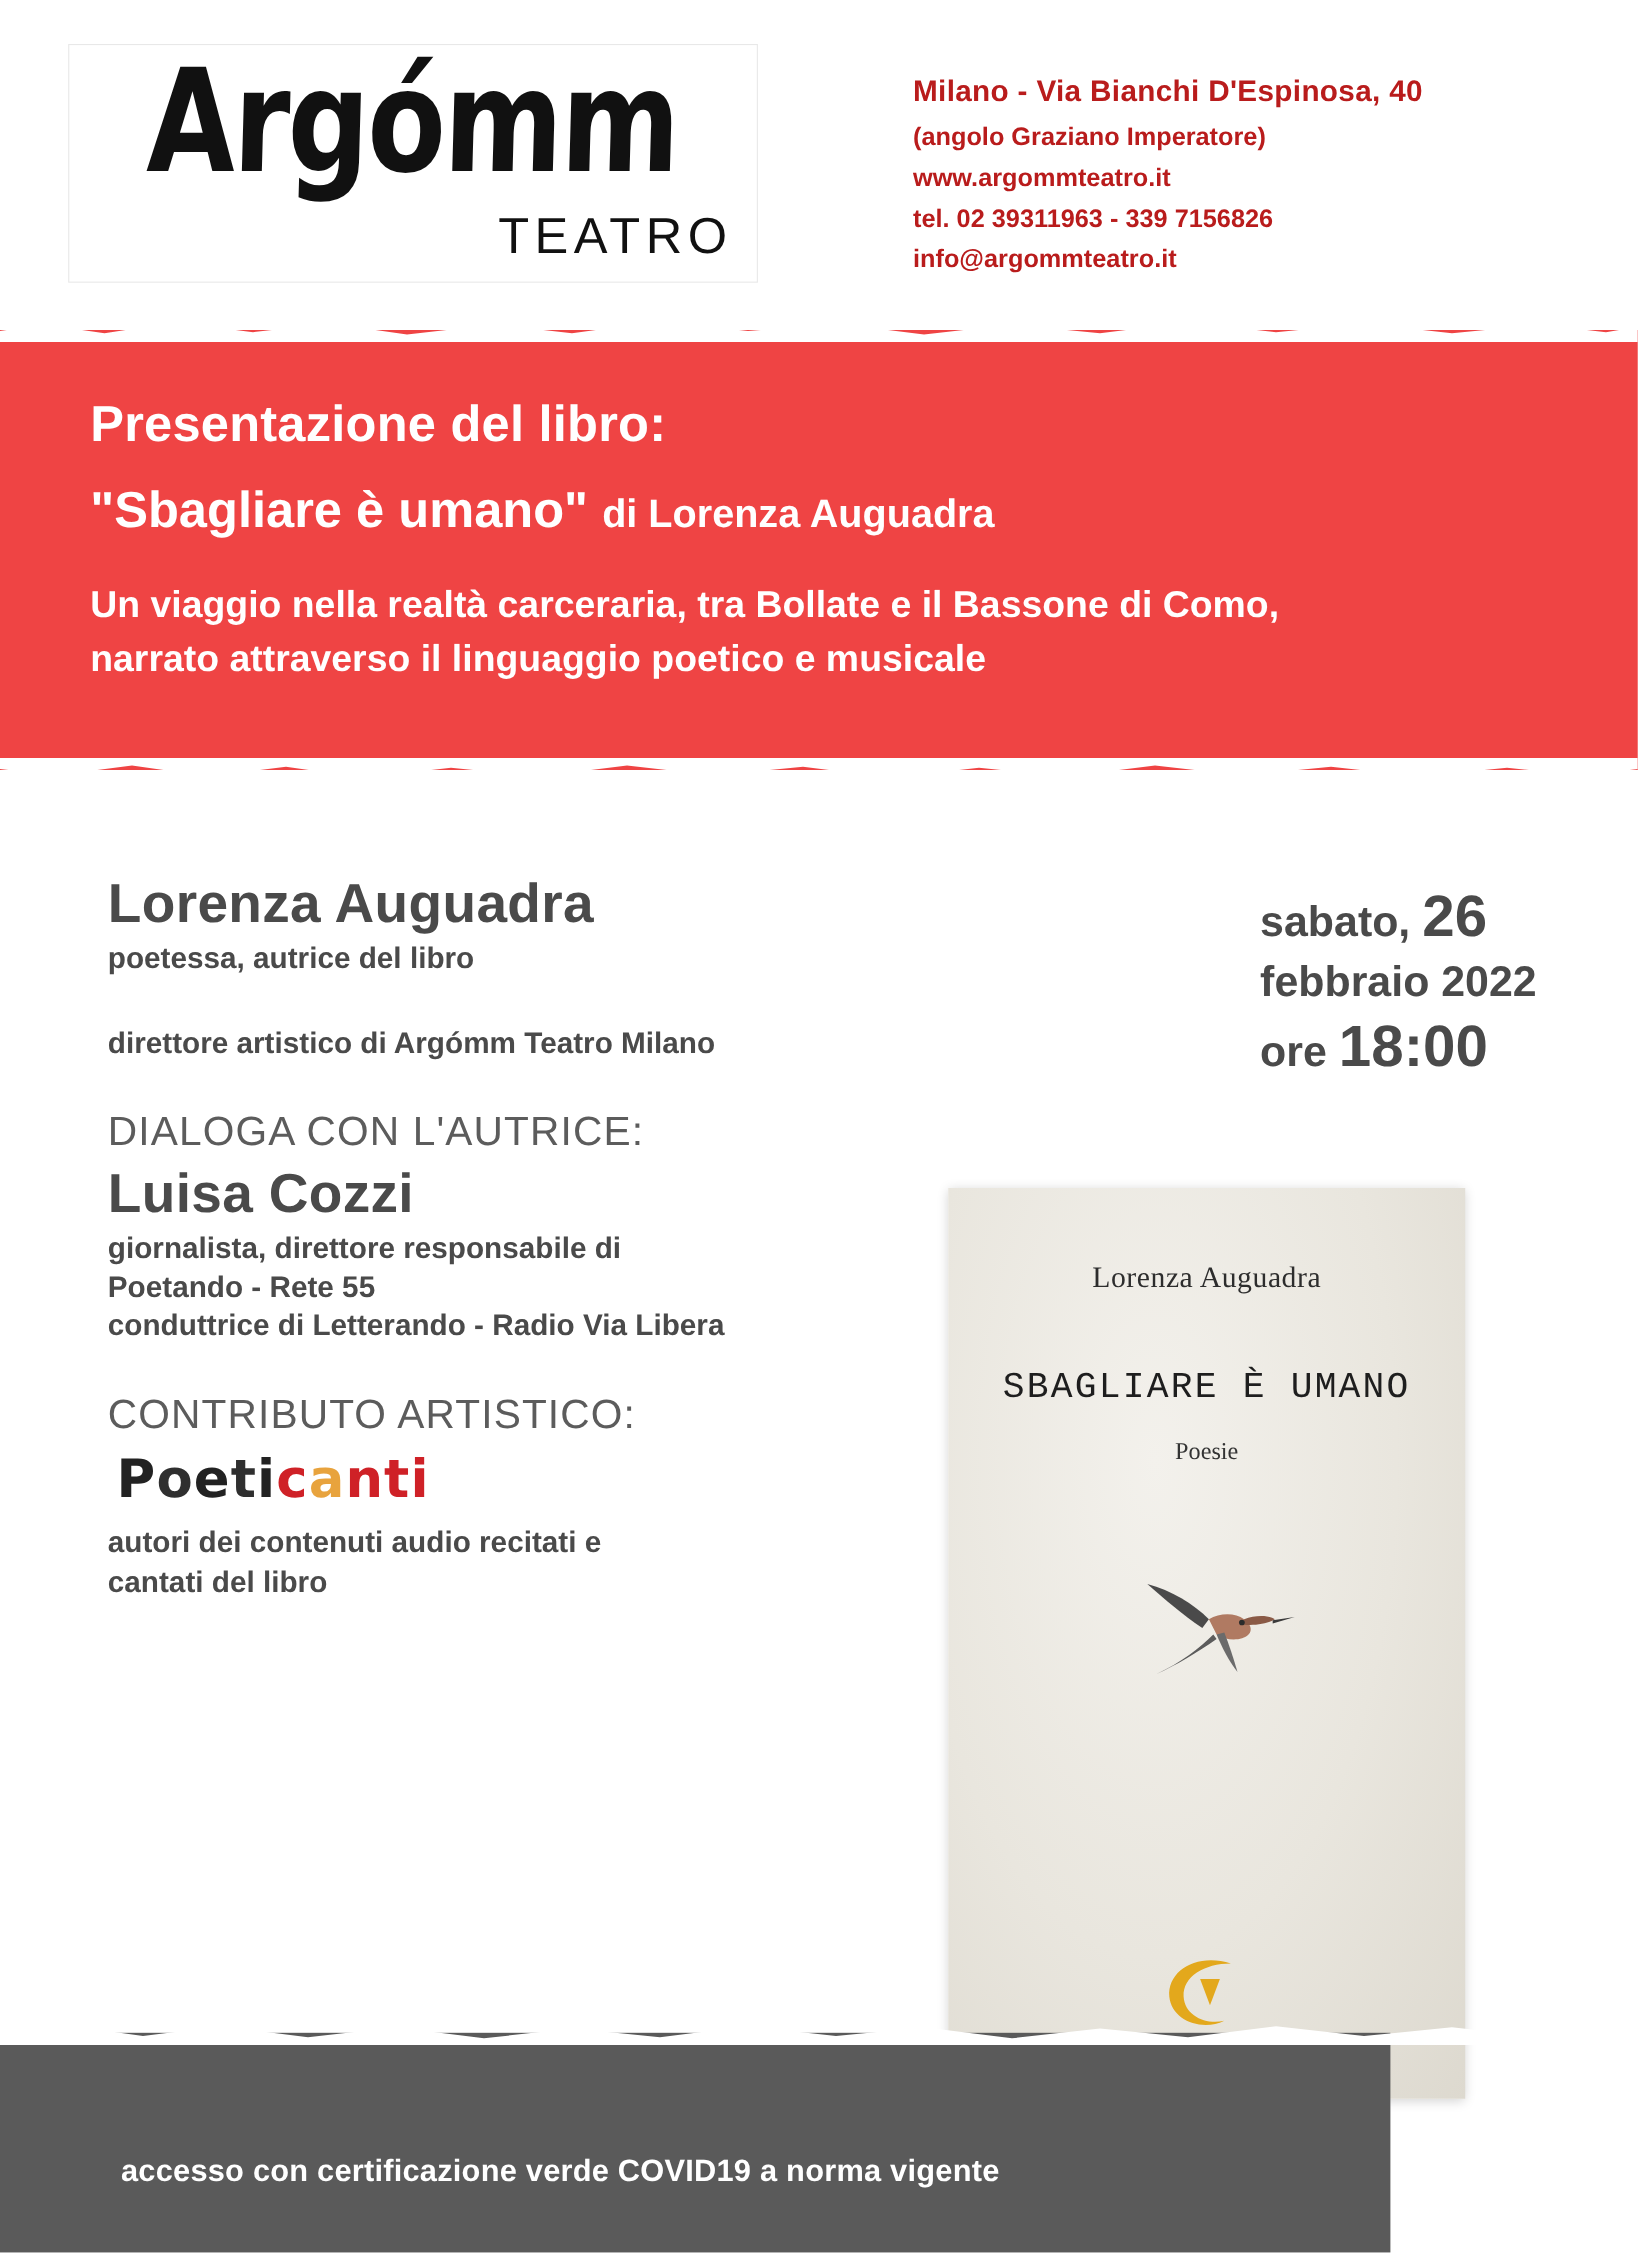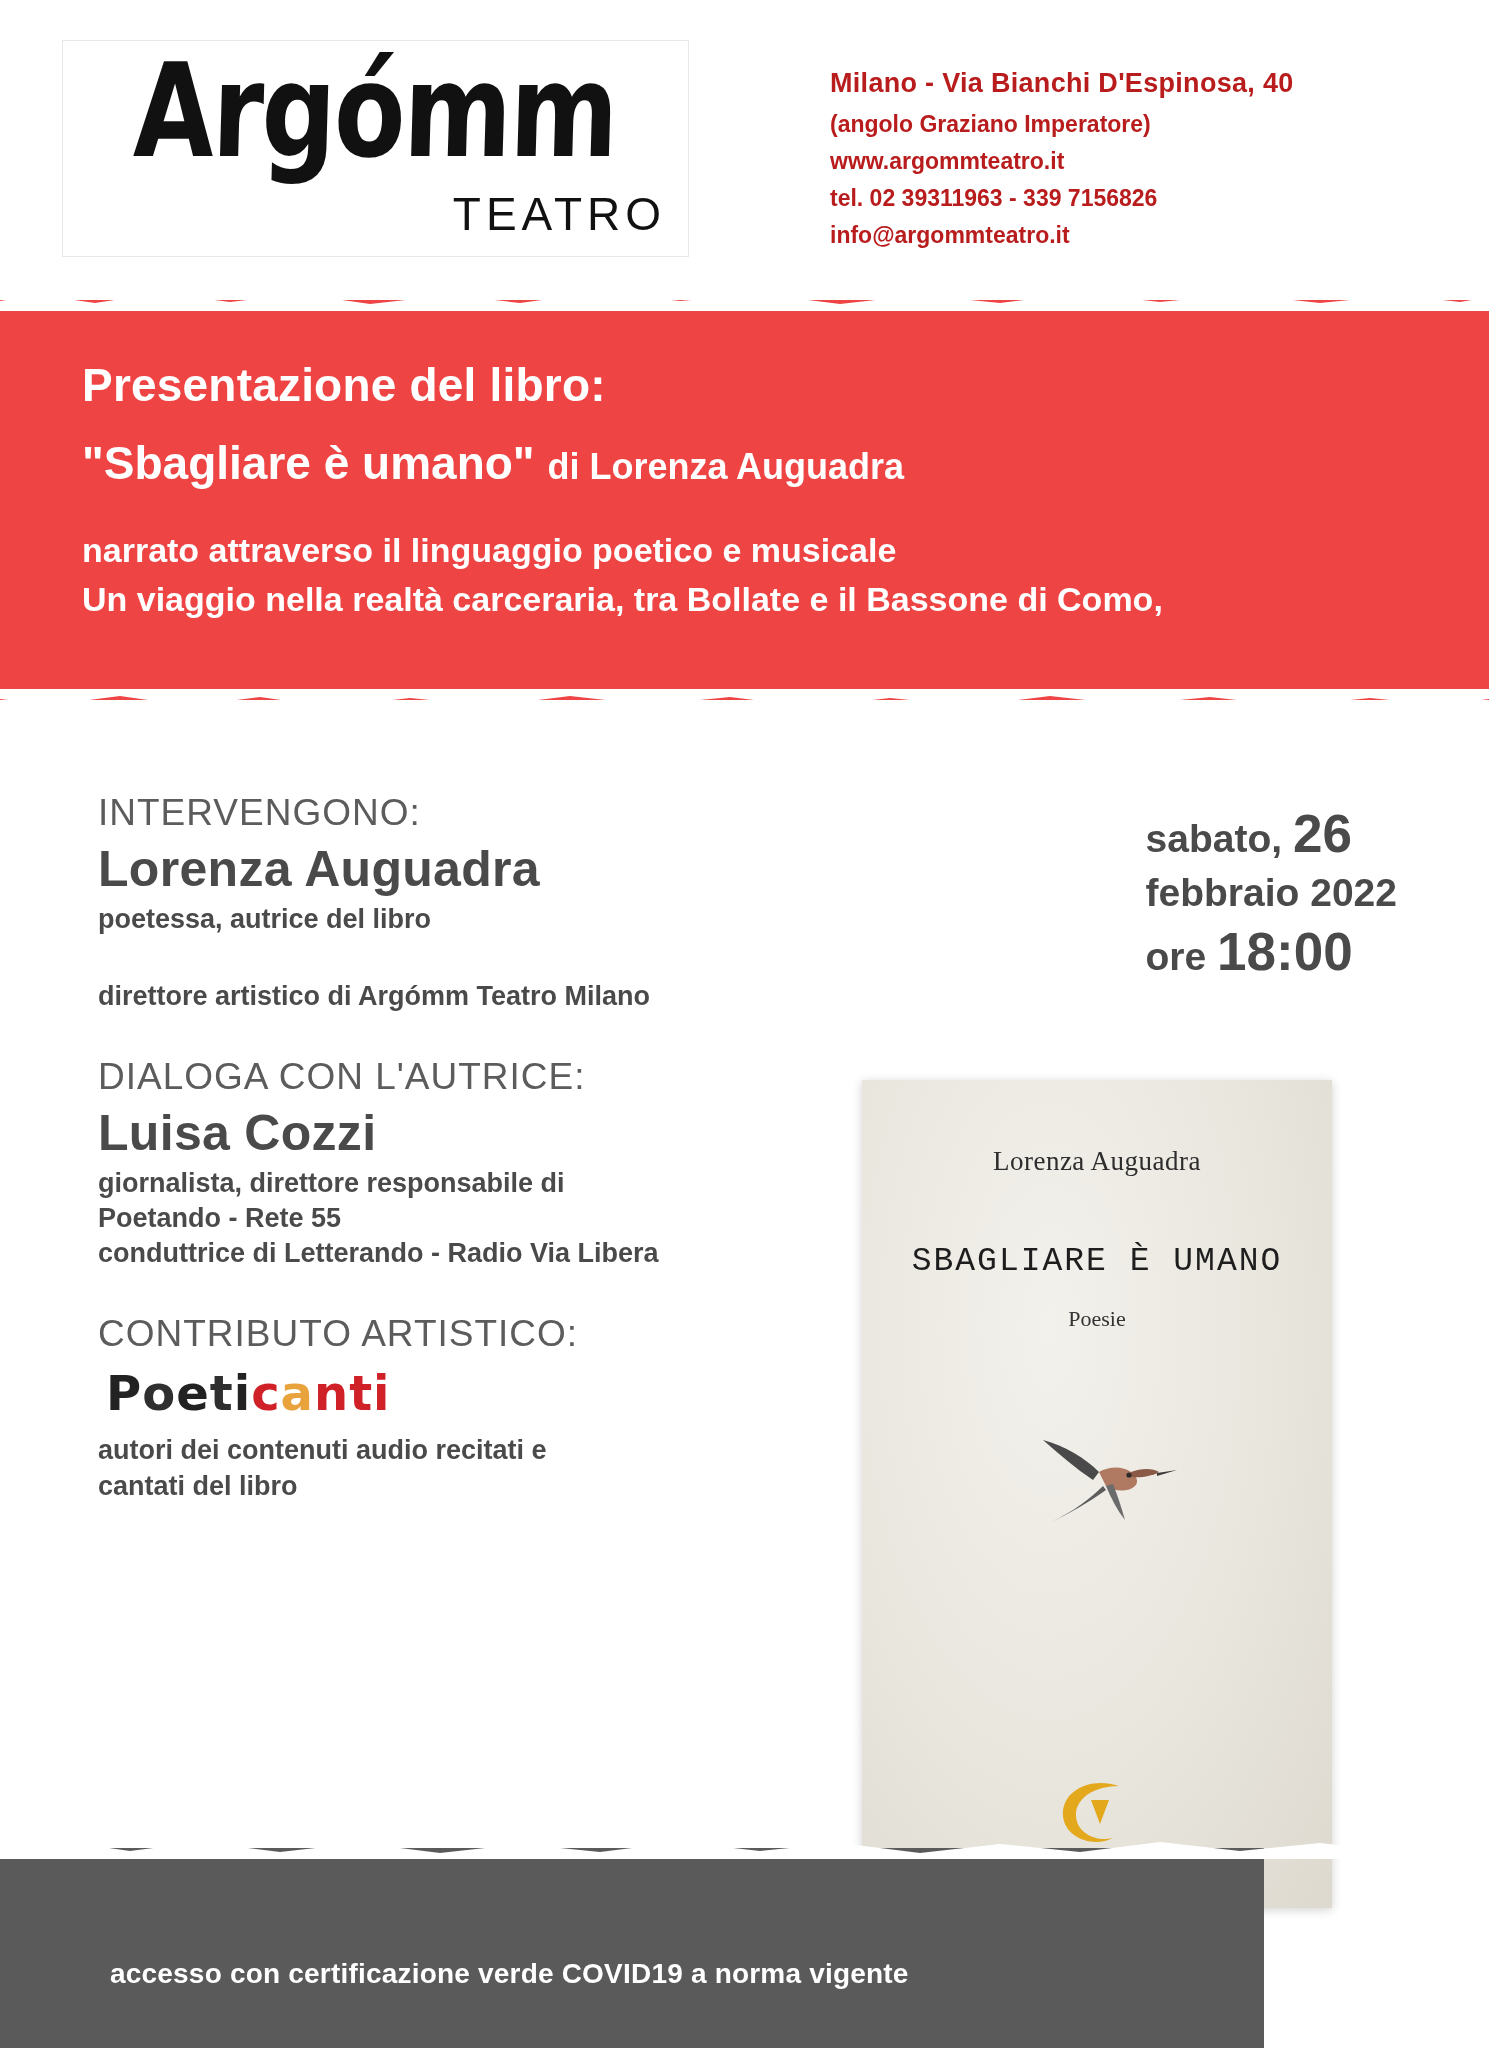--- a/index.html
+++ b/index.html
@@ -272,22 +272,22 @@
         <path d="M0,22 L0,12 L40,6 L95,14 L160,4 L230,13 L300,5 L370,15 L450,6 L520,14 L600,3 L680,12 L760,5 L840,15 L920,6 L1000,14 L1080,4 L1160,13 L1240,5 L1320,14 L1400,6 L1460,13 L1489,8 L1489,22 Z" fill="#ffffff"></path>
       </svg>
     </div>
     <div class="banner-inner">
       <div class="banner-title-1">Presentazione del libro:</div>
       <div class="banner-title-2">
         <span>"Sbagliare è umano"</span>
         <span class="by">di Lorenza Auguadra</span>
       </div>
       <div class="banner-sub">
+        <div>Un viaggio nella realtà carceraria, tra Bollate e il Bassone di Como,</div>
         <div>narrato attraverso il linguaggio poetico e musicale</div>
-        <div>Un viaggio nella realtà carceraria, tra Bollate e il Bassone di Como,</div>
       </div>
     </div>
     <div class="torn-bottom">
       <svg width="1489" height="22" viewBox="0 0 1489 22" preserveAspectRatio="none">
         <path d="M0,0 L0,10 L50,16 L120,7 L190,17 L260,8 L330,18 L410,9 L490,17 L570,7 L650,16 L730,8 L810,18 L890,9 L970,17 L1050,7 L1130,16 L1210,8 L1290,17 L1370,9 L1440,16 L1489,10 L1489,0 Z" fill="#ffffff"></path>
       </svg>
     </div>
   </div>
 
   <div class="main">
@@ -298,21 +298,20 @@
         <span class="big">26</span>
       </div>
       <div class="date-line">febbraio 2022</div>
       <div class="date-line">
         <span>ore</span>
         <span class="big">18:00</span>
       </div>
     </div>
 
     <div class="people">
-      <div class="label">INTERVENGONO:</div>
       <div class="name">Lorenza Auguadra</div>
       <div class="role">poetessa, autrice del libro</div>
 
       <div class="gap-lg"></div>
 
       <div class="role">direttore artistico di Argómm Teatro Milano</div>
 
       <div class="gap-lg"></div>
 
       <div class="label">DIALOGA CON L'AUTRICE:</div>

